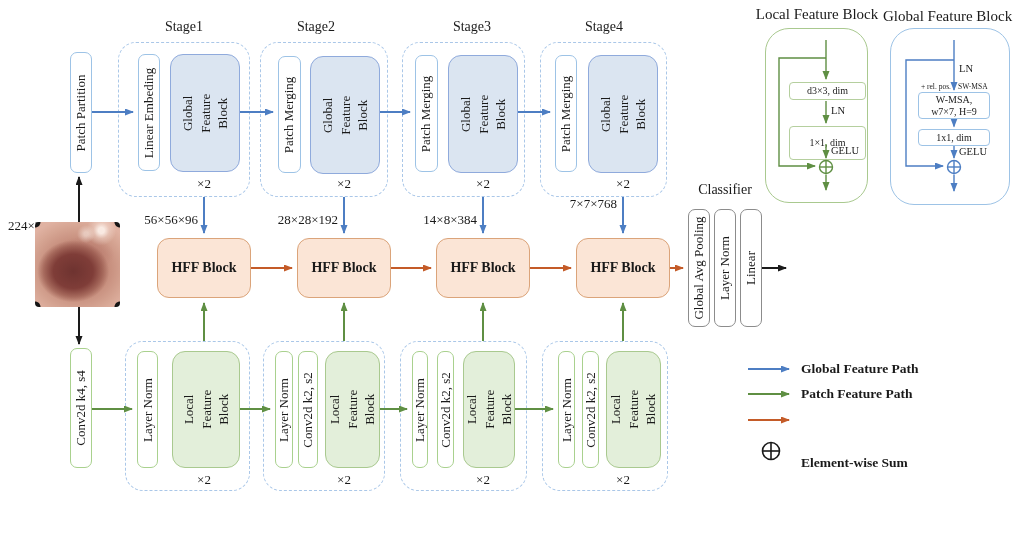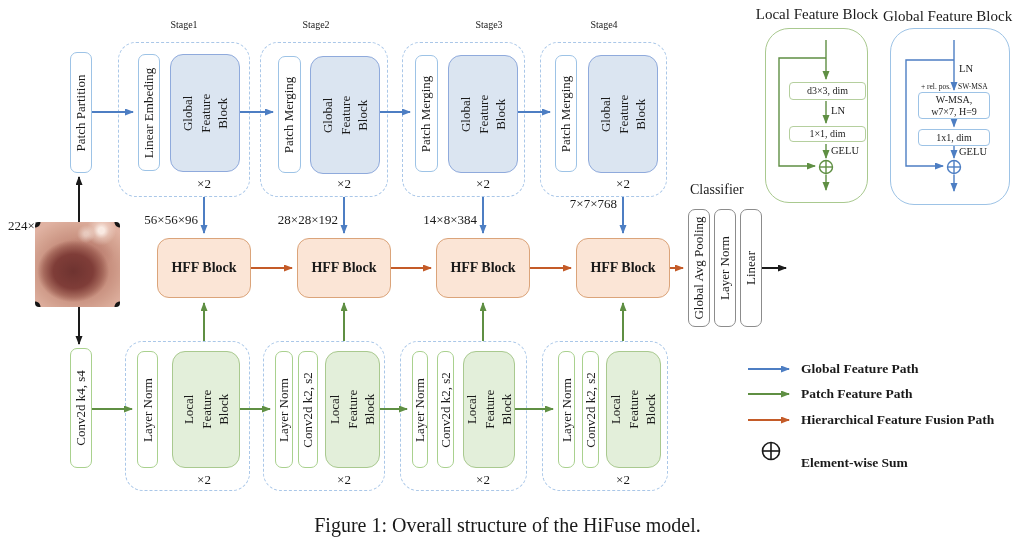--- a/index.html
+++ b/index.html
@@ -22,40 +22,40 @@
          font-size:13px; line-height:1.35; }
 
   
   .stage { position:absolute; border:1.5px dashed #aac7e8; border-radius:18px; box-sizing:border-box; }
 
   .hff { position:absolute; background:#fbe5d6; border:1px solid #dba47a; border-radius:12px;
          display:flex; align-items:center; justify-content:center; font-size:14px; font-weight:600; box-sizing:border-box; }
 
   .lbl { position:absolute; font-size:13px; white-space:nowrap; }
   .lbl.right  { text-align:right; }
-  .stage-title { position:absolute; font-size:10px; text-align:center; white-space:nowrap; }
+  .stage-title { position:absolute; font-size:14px; text-align:center; white-space:nowrap; }
   .x2 { position:absolute; font-size:13px; text-align:center; width:40px; }
 
   
   .panel { position:absolute; border-radius:24px; box-sizing:border-box; background:#fff; }
   .panel.greenp { border:1.2px solid #a9c98f; }
   .panel.bluep  { border:1.2px solid #9dc3e6; }
   .panel-title { position:absolute; font-size:15px; text-align:center; white-space:nowrap; }
   .pbox { position:absolute; background:#fff; border-radius:4px; display:flex; align-items:center;
           justify-content:center; font-size:10px; box-sizing:border-box; text-align:center; line-height:1.15; }
   .pbox.greenb2 { border:1px solid #b5cf9e; }
   .pbox.blueb2  { border:1px solid #9dc3e6; }
   .ptxt { position:absolute; font-size:10.5px; white-space:nowrap;font-family:Liberation Serif, serif; }
   .ptiny { position:absolute; font-size:7.5px; white-space:nowrap; }
 
   
   .legend-label { position:absolute; font-size:13.5px; white-space:nowrap;font-weight:bold; }
 
   
-  .cls-title { position:absolute; font-size:14px; text-align:left; }
+  .cls-title { position:absolute; font-size:14px; text-align:center; }
 
   
   .endo { position:absolute; left:35px; top:222px; width:85px; height:85px; border-radius:4px;
     background:
       radial-gradient(circle at 0% 0%, #151515 0 5px, rgba(0,0,0,0) 6px),
       radial-gradient(circle at 100% 0%, #151515 0 5px, rgba(0,0,0,0) 6px),
       radial-gradient(circle at 0% 100%, #151515 0 5px, rgba(0,0,0,0) 6px),
       radial-gradient(circle at 100% 100%, #151515 0 5px, rgba(0,0,0,0) 6px),
       radial-gradient(circle at 78% 10%, rgba(255,246,240,.85) 0 3px, rgba(255,240,232,.35) 8px, rgba(0,0,0,0) 15px),
       radial-gradient(circle at 60% 14%, rgba(255,246,240,.5) 0 2px, rgba(0,0,0,0) 9px),
@@ -71,21 +71,21 @@
 
 <div id="canvas">
 
   <div class="stage" style="left:118px;top:42px;width:132px;height:155px"></div>
   <div class="stage" style="left:260px;top:42px;width:128px;height:155px"></div>
   <div class="stage" style="left:402px;top:42px;width:123px;height:155px"></div>
   <div class="stage" style="left:540px;top:42px;width:127px;height:155px"></div>
 
   <div class="stage-title" style="left:144px;top:19px;width:80px">Stage1</div>
   <div class="stage-title" style="left:276px;top:19px;width:80px">Stage2</div>
-  <div class="stage-title" style="left:449px;top:19px;width:80px">Stage3</div>
+  <div class="stage-title" style="left:432px;top:19px;width:80px">Stage3</div>
   <div class="stage-title" style="left:564px;top:19px;width:80px">Stage4</div>
 
   <div class="vbox" style="left:70px;top:52px;width:22px;height:121px">
     <span class="vt">Patch Partition</span>
   </div>
 
   <div class="vbox" style="left:138px;top:54px;width:22px;height:117px">
     <span class="vt">Linear Embeding</span>
   </div>
   <div class="block globalf" style="left:170px;top:54px;width:70px;height:118px">
@@ -196,41 +196,39 @@
   </div>
   <div class="block localf" style="left:606px;top:351px;width:55px;height:117px">
     <span class="vt2">Local Feature Block</span>
   </div>
   <div class="x2" style="left:603px;top:472px">×2</div>
 
   <div class="panel-title" style="left:755px;top:6px;width:124px">Local Feature Block</div>
   <div class="panel greenp" style="left:765px;top:28px;width:103px;height:175px"></div>
   <div class="pbox greenb2" style="left:789px;top:82px;width:77px;height:18px">d3×3, dim</div>
   <div class="ptxt" style="left:831px;top:105px">LN</div>
-  <div class="pbox greenb2" style="left:789px;top:126px;width:77px;height:16px">1×1, dim</div>
+  <div class="pbox greenb2" style="left:789px;top:126px;width:77px;height:34px">1×1, dim</div>
   <div class="ptxt" style="left:831px;top:145px">GELU</div>
 
   <div class="panel-title" style="left:883px;top:8px;width:128px">Global Feature Block</div>
   <div class="panel bluep" style="left:890px;top:28px;width:120px;height:177px"></div>
   <div class="ptxt" style="left:959px;top:63px">LN</div>
   <div class="ptiny" style="left:912px;top:82px;width:39px;text-align:right">+ rel. pos.</div>
   <div class="ptiny" style="left:958px;top:82px">SW-MSA</div>
   <div class="pbox blueb2" style="left:918px;top:92px;width:72px;height:27px;flex-direction:column">
     <span>W-MSA,</span>
     <span>w7×7, H=9</span>
   </div>
   <div class="pbox blueb2" style="left:918px;top:129px;width:72px;height:17px">1x1, dim</div>
   <div class="ptxt" style="left:959px;top:146px">GELU</div>
 
   <div class="legend-label" style="left:801px;top:361px">Global Feature Path</div>
   <div class="legend-label" style="left:801px;top:386px">Patch Feature Path</div>
-  <div class="legend-label" style="left:801px;top:412px">Hierarchical Feature Fusion Path</div>
   <div class="legend-label" style="left:801px;top:455px">Element-wise Sum</div>
 
-  <div class="caption">Figure 1: Overall structure of the HiFuse model.</div>
 
   <svg class="overlay" width="1015" height="552" viewBox="0 0 1015 552">
     <defs>
       <marker id="ab" markerWidth="10" markerHeight="8" refX="8" refY="3.5" orient="auto" markerUnits="userSpaceOnUse">
         <path d="M0,0 L9,3.5 L0,7 z" fill="#4d7ec3"></path>
         </marker>
       <marker id="ag" markerWidth="10" markerHeight="8" refX="8" refY="3.5" orient="auto" markerUnits="userSpaceOnUse">
         <path d="M0,0 L9,3.5 L0,7 z" fill="#5f8f43"></path>
         </marker>
       <marker id="ao" markerWidth="10" markerHeight="8" refX="8" refY="3.5" orient="auto" markerUnits="userSpaceOnUse">

